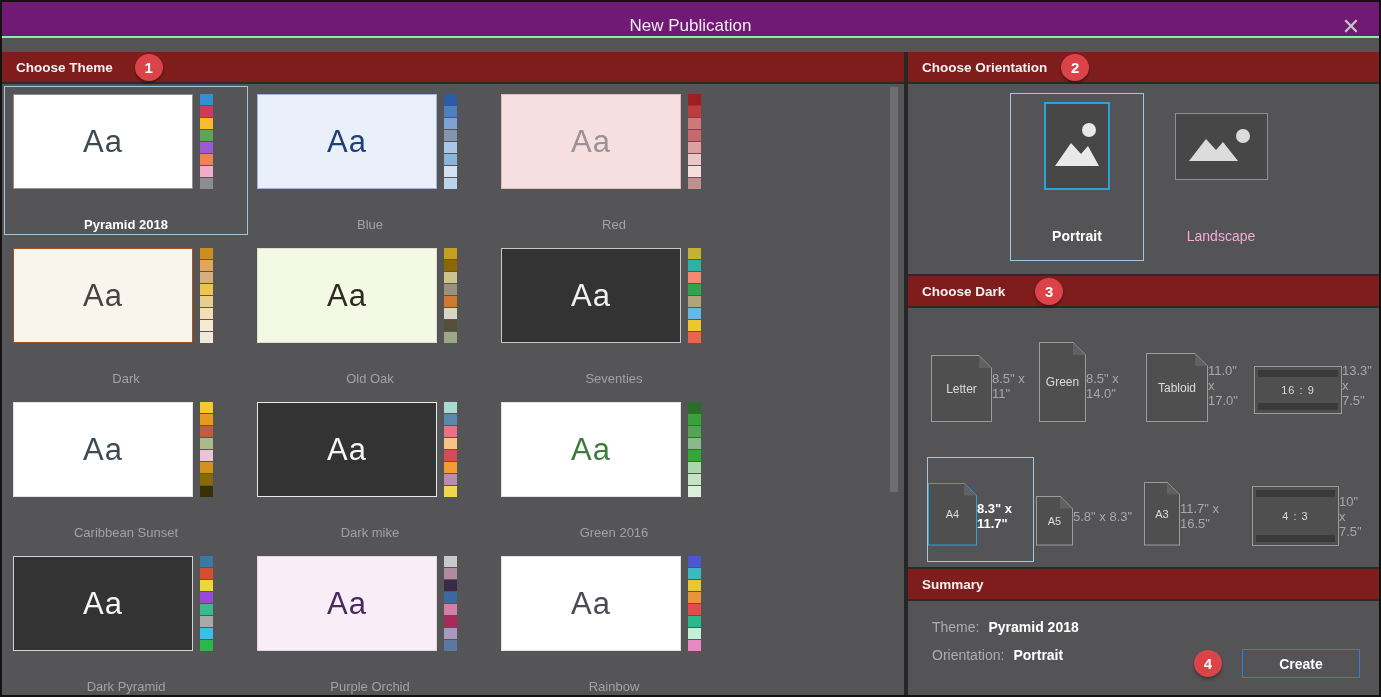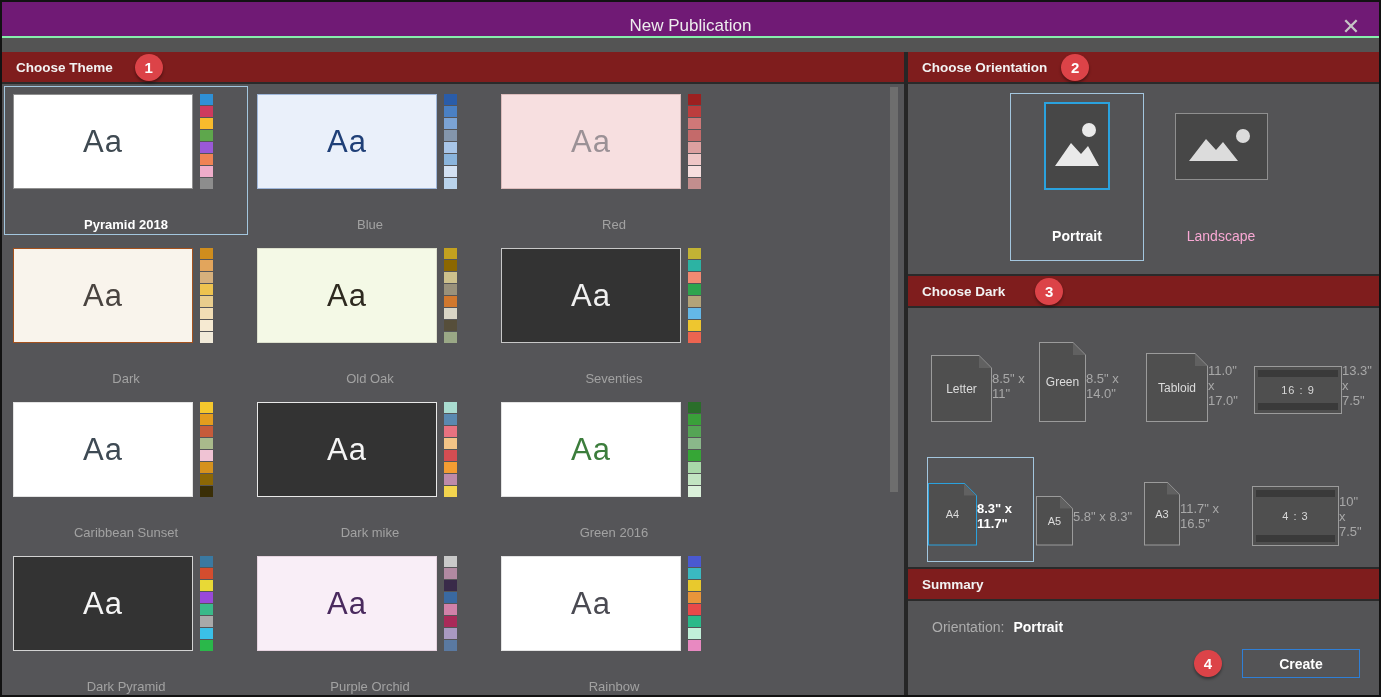--- a/index.html
+++ b/index.html
@@ -488,20 +488,23 @@
 
     </div>
 
     <div class="panel-header">
       <span class="hdr-text">Summary</span>
     </div>
 
     <div class="sum-content">
       <div class="sum-rows">
         <div class="sum-row">
+          <span class="sum-label">Theme:</span><span class="sum-value">Pyramid 2018</span>
+        </div>
+        <div class="sum-row">
           <span class="sum-label">Orientation:</span><span class="sum-value">Portrait</span>
         </div>
       </div>
       <span class="badge badge-create">4</span>
       <div class="create-btn">Create</div>
     </div>
 
   </div>
 </div>
 

